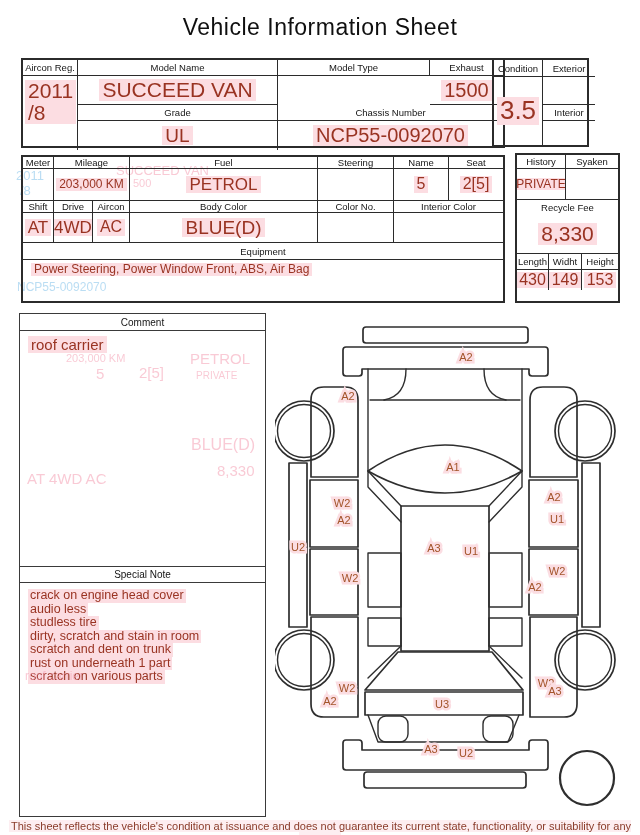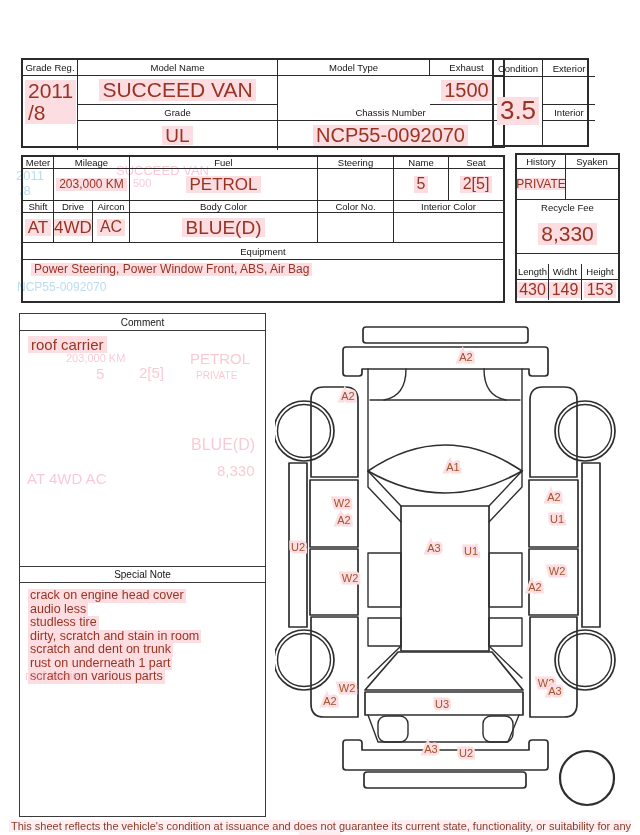--- a/index.html
+++ b/index.html
@@ -50,24 +50,25 @@
   <div class="ghost" style="left:66px;top:352px;font-size:11px;">203,000 KM</div>
   <div class="ghost" style="left:190px;top:350px;font-size:15px;">PETROL</div>
   <div class="ghost" style="left:96px;top:365px;font-size:15px;">5</div>
   <div class="ghost" style="left:139px;top:364px;font-size:15px;">2[5]</div>
   <div class="ghost" style="left:196px;top:370px;font-size:10px;">PRIVATE</div>
   <div class="ghost" style="left:27px;top:436px;font-size:15px;margin-top:34px;">AT  4WD  AC</div>
   <div class="ghost" style="left:191px;top:436px;font-size:16px;">BLUE(D)</div>
   <div class="ghost" style="left:217px;top:462px;font-size:15px;">8,330</div>
   <div class="ghost" style="left:25px;top:669px;font-size:12px;">roof carrier</div>
 
+  <div class="abs ttl z2">Vehicle Information Sheet</div>
 
   <div class="tbl z2" style="left:21px;top:58px;width:484px;height:90px;">
     <div class="grid" style="grid-template-columns:55px 200px 152px 73px;grid-template-rows:16px 29px 16px 29px;height:100%;">
-      <div class="cell hdr bb br" style="grid-area:1/1;">Grade Reg.</div>
+      <div class="cell hdr bb br" style="grid-area:1/1;">Aircon Reg.</div>
       <div class="cell hdr bb br" style="grid-area:1/2;">Model Name</div>
       <div class="cell hdr bb br" style="grid-area:1/3;">Model Type</div>
       <div class="cell hdr bb" style="grid-area:1/4;">Exhaust</div>
       <div class="cell val br left" style="grid-area:2/1/5/2;font-size:21px;align-items:flex-start;padding-top:4px;">
         <div style="padding-left:2px;">
             <span class="hl" style="display:block;">2011</span>
             <span class="hl" style="display:block;">/8</span>
           </div>
       </div>
       <div class="cell val bb br" style="grid-area:2/2;font-size:21px;">
@@ -157,21 +158,21 @@
       <div class="cell hdr bb">Syaken</div>
       <div class="cell val bb br" style="font-size:12px;">
           <span class="hl">PRIVATE</span>
         </div>
       <div class="cell bb"></div>
     </div>
     <div class="cell hdr" style="height:15px;">Recycle Fee</div>
     <div class="cell val bb" style="height:39px;font-size:21px;">
         <span class="hl">8,330</span>
       </div>
-    <div class="grid" style="grid-template-columns:32px 33px 36px;grid-template-rows:16px 20px;margin-top:10px;">
+    <div class="grid" style="grid-template-columns:32px 33px 36px;grid-template-rows:16px 20px;">
       <div class="cell hdr bb br">Length</div>
       <div class="cell hdr bb br">Widht</div>
       <div class="cell hdr bb">Height</div>
       <div class="cell val br" style="font-size:16px;">
           <span class="hl">430</span>
         </div>
       <div class="cell val br" style="font-size:16px;">
           <span class="hl">149</span>
         </div>
       <div class="cell val" style="font-size:16px;">

